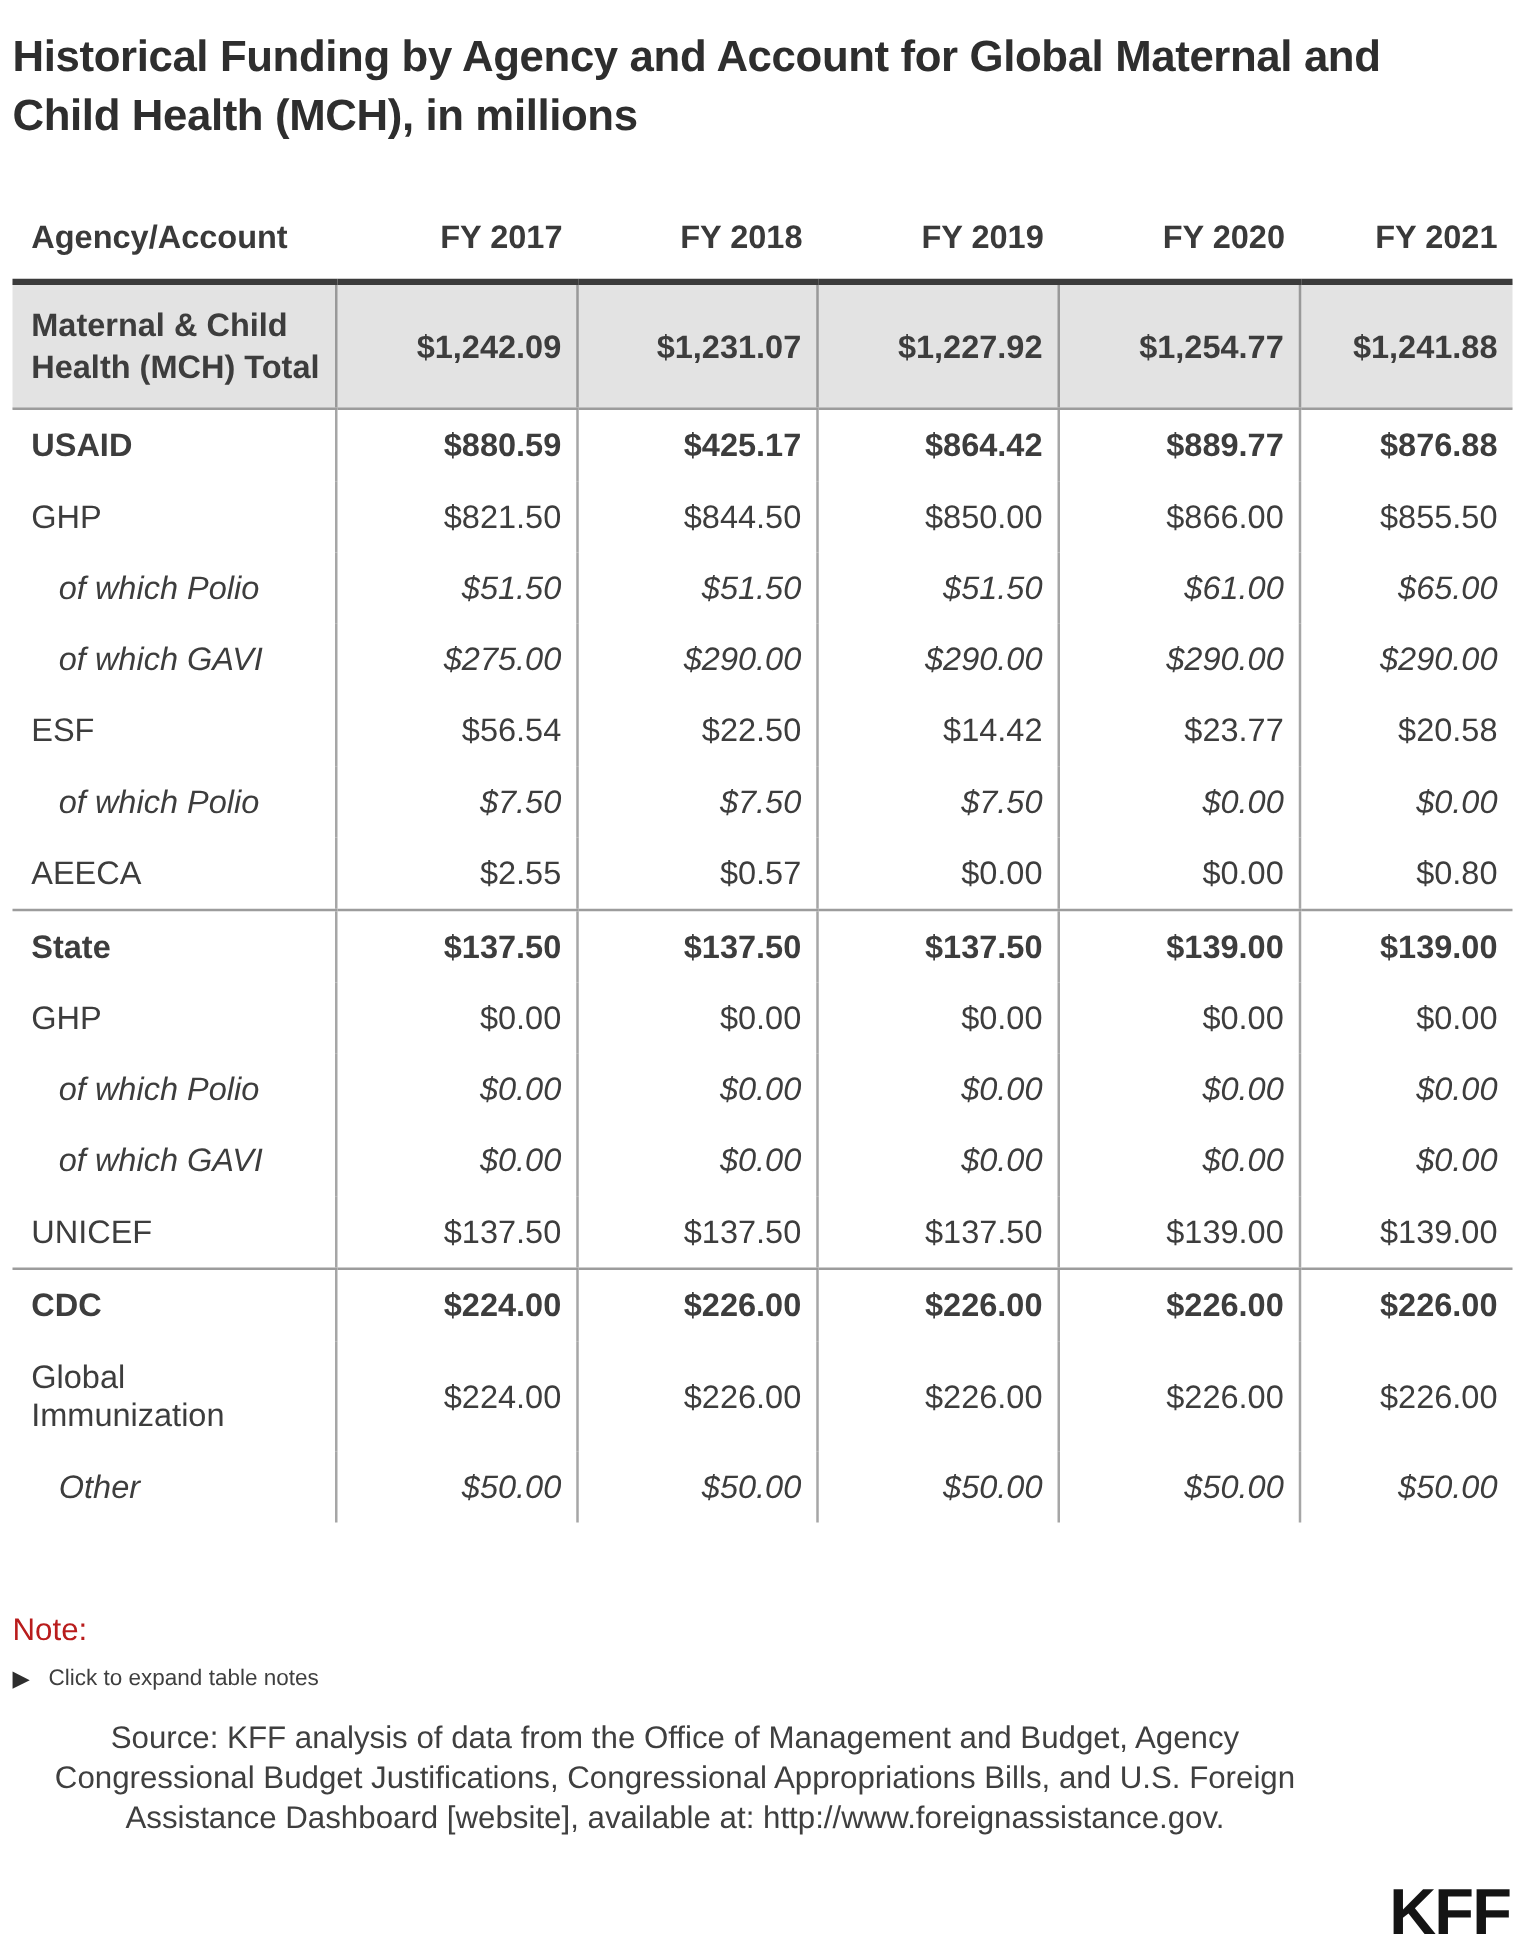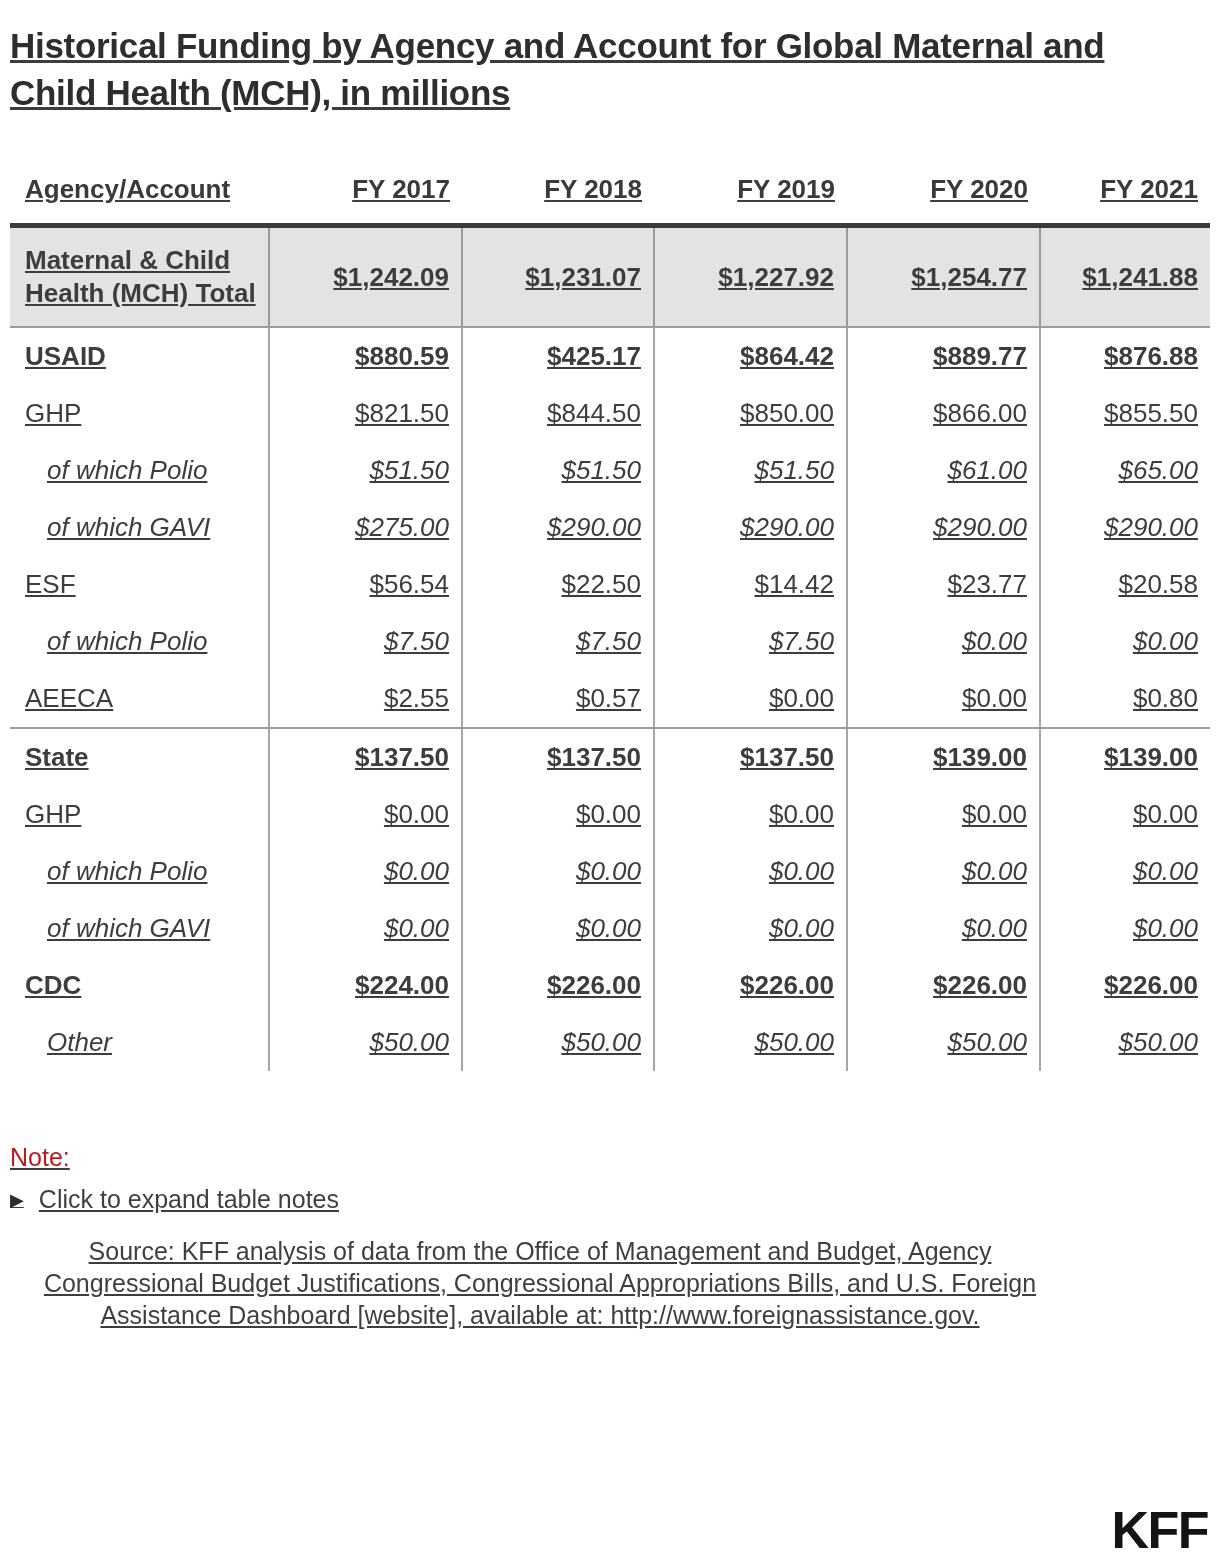--- a/index.html
+++ b/index.html
@@ -4,21 +4,21 @@
 <style>
   html, body { margin: 0; padding: 0; }
   body {
     width: 1220px; height: 1568px;
     background: #ffffff;
     font-family: "Liberation Sans", sans-serif;
     color: #3d3d3d;
     position: relative;
     overflow: hidden;
   }
-  .page { padding: 0 10px; text-decoration: underline; }
+  .page { padding: 0 10px; }
 
   .title {
     margin: 22px 0 0 0;
     font-size: 35px;
     line-height: 47px;
     font-weight: 700;
     color: #2e2e2e;
     letter-spacing: -0.3px;
     max-width: 1180px;
   }
@@ -81,21 +81,21 @@
     align-items: center;
     gap: 15px;
     cursor: pointer;
     width: fit-content;
   }
   .expander .arrow {
     font-size: 18px;
     color: #2e2e2e;
     line-height: 1;
   }
-  .expander .exp-label { font-size: 25px; color: #3f3f3f; }
+  .expander .exp-label { font-size: 18px; color: #3f3f3f; }
 
   .source {
     margin-top: 21px;
     font-size: 25px;
     line-height: 32px;
     color: #3f3f3f;
     max-width: 1060px;
     text-align: center;
   }
 
@@ -238,30 +238,46 @@
 
       <tr class="r-sub">
         <td class="label">of which GAVI</td>
         <td>$0.00</td>
         <td>$0.00</td>
         <td>$0.00</td>
         <td>$0.00</td>
         <td>$0.00</td>
       </tr>
 
+      <tr class="sec-end">
+        <td class="label">UNICEF</td>
+        <td>$137.50</td>
+        <td>$137.50</td>
+        <td>$137.50</td>
+        <td>$139.00</td>
+        <td>$139.00</td>
+      </tr>
 
       <tr class="r-agency">
         <td class="label">CDC</td>
         <td>$224.00</td>
         <td>$226.00</td>
         <td>$226.00</td>
         <td>$226.00</td>
         <td>$226.00</td>
       </tr>
 
+      <tr>
+        <td class="label">Global Immunization</td>
+        <td>$224.00</td>
+        <td>$226.00</td>
+        <td>$226.00</td>
+        <td>$226.00</td>
+        <td>$226.00</td>
+      </tr>
 
 
       <tr class="r-sub">
         <td class="label">Other</td>
         <td>$50.00</td>
         <td>$50.00</td>
         <td>$50.00</td>
         <td>$50.00</td>
         <td>$50.00</td>
       </tr>

